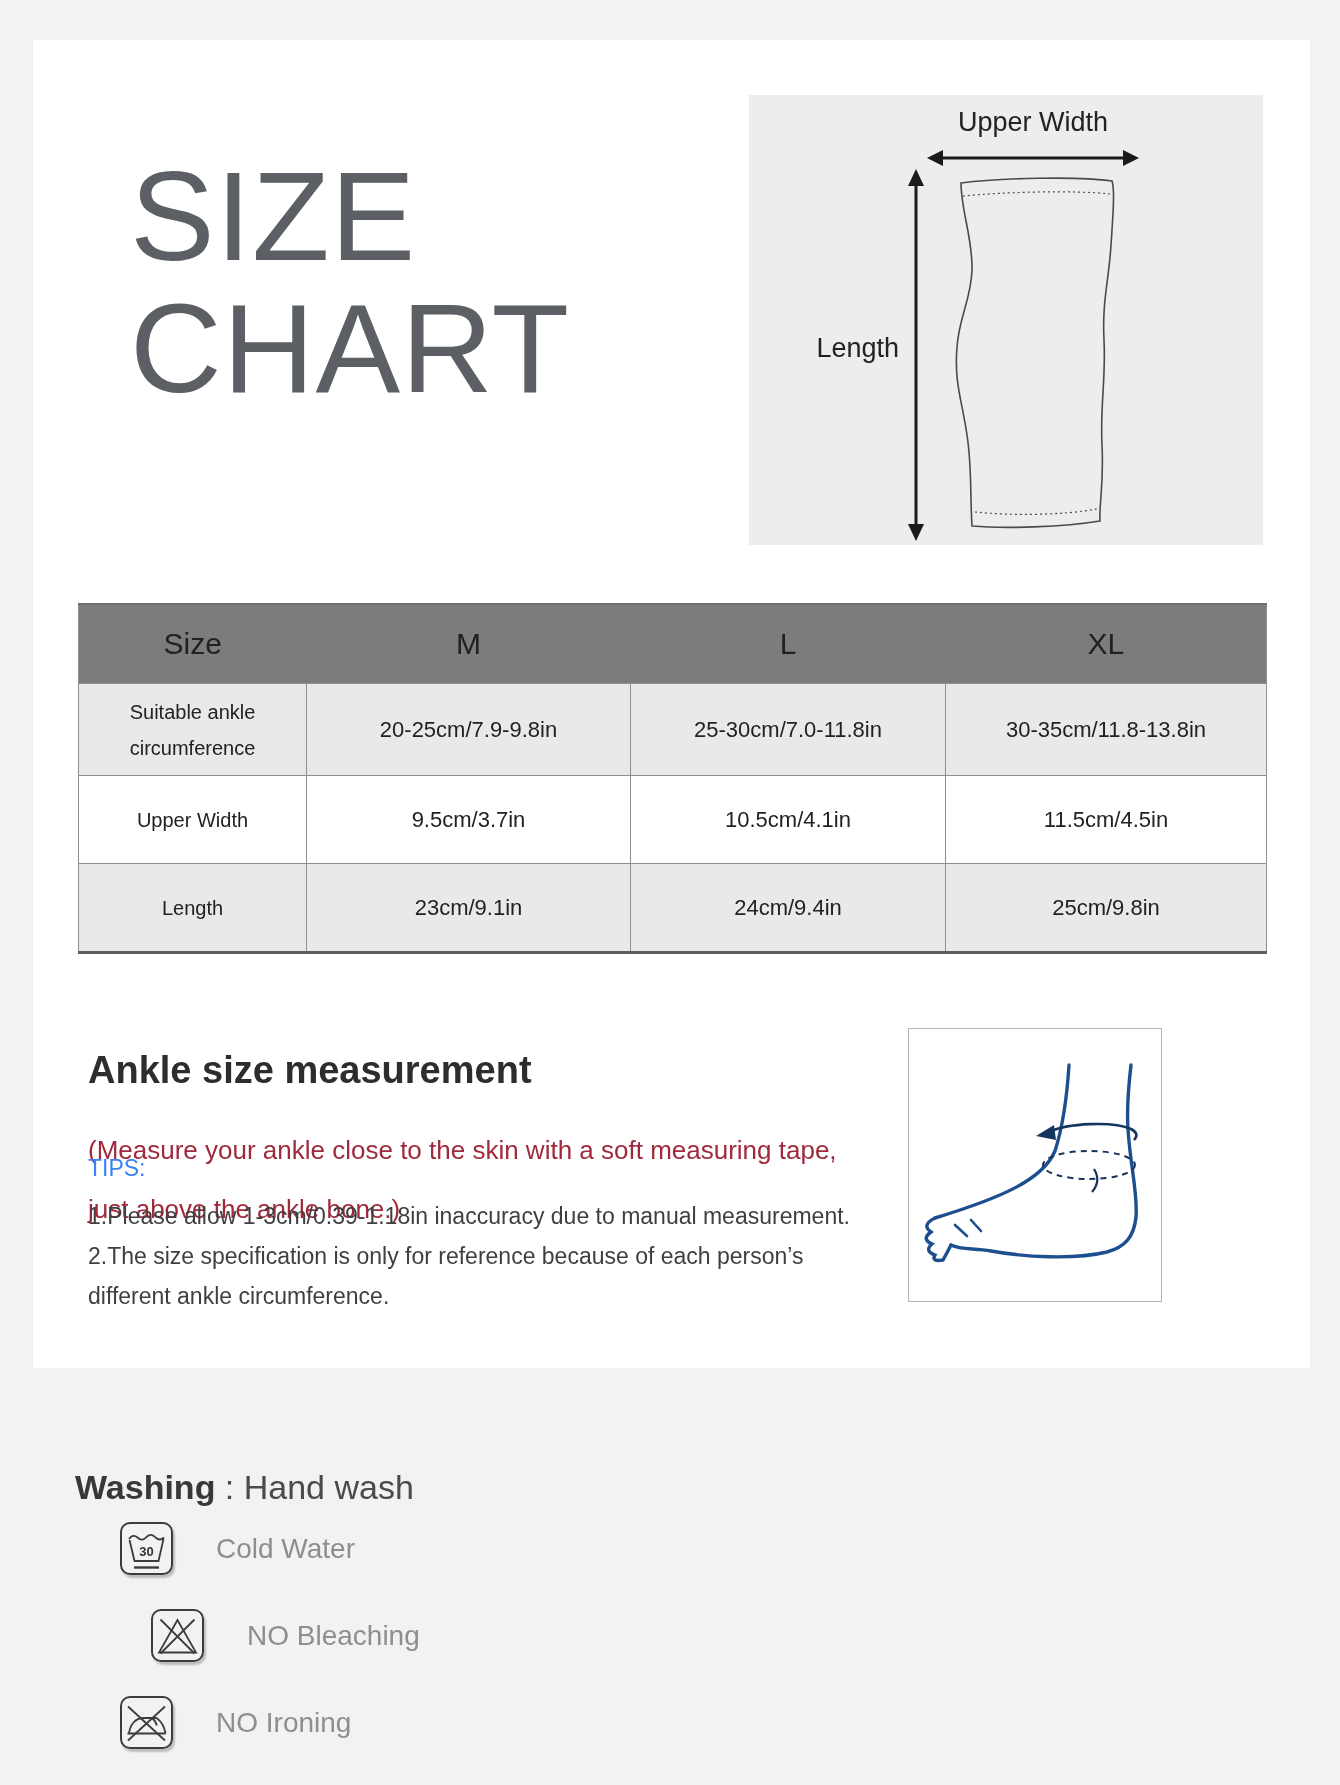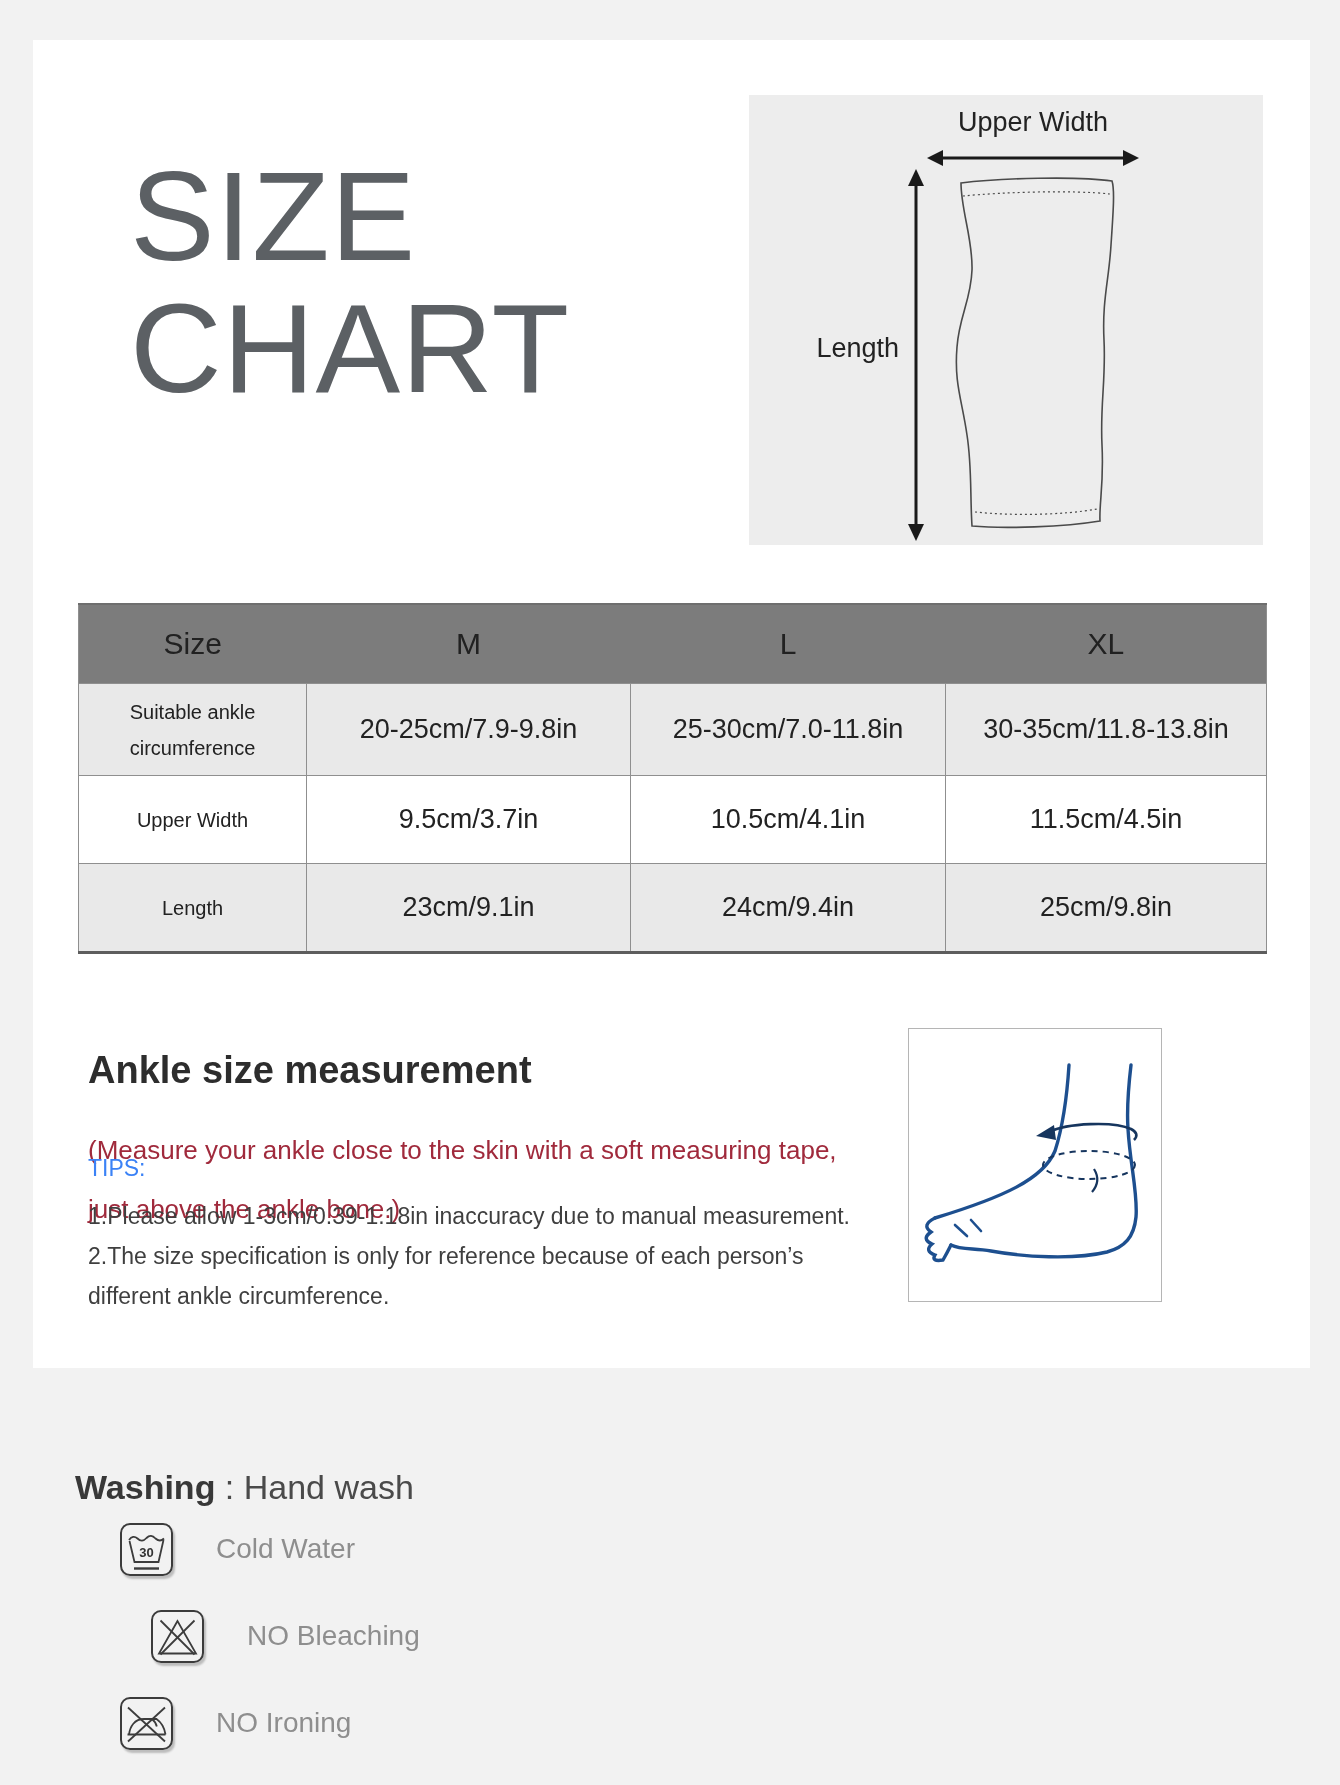--- a/index.html
+++ b/index.html
@@ -43,21 +43,21 @@
     border-left:1.5px solid #8f8f8f;
     border-right:1.5px solid #8f8f8f;
   }
   table.size-table th{
     background:#7c7c7c;color:#212121;font-weight:400;
     font-size:30px;height:76px;border:none;
   }
   table.size-table td{
     border:1.5px solid #8f8f8f;
     text-align:center;vertical-align:middle;
-    font-size:27px;color:#222;
+    font-size:22px;color:#222;
   }
   table.size-table td.rowlabel{font-size:20px;padding:0 8px;line-height:36px;}
   tr.r1 td{height:89px;background:#e9e9e9;}
   tr.r2 td{height:85px;background:#ffffff;}
   tr.r3 td{height:85px;background:#e9e9e9;}
   
   .ankle-heading{
     position:absolute;left:55px;top:1001px;
     font-size:38px;line-height:58px;font-weight:bold;color:#2d2d2d;
   }
@@ -77,21 +77,21 @@
     position:absolute;left:875px;top:988px;width:254px;height:274px;
     background:#ffffff;border:1.5px solid #b5b5b5;box-sizing:border-box;
   }
   
   .washing-heading{
     position:absolute;left:75px;top:1466px;
     font-size:34px;line-height:42px;color:#4a4a4a;
   }
   .washing-heading b{color:#383838;}
   .care-row{
-    position:absolute;left:83px;display:flex;align-items:center;padding-left:37px;
+    position:absolute;left:83px;display:flex;align-items:flex-start;padding-left:37px;
   }
   .care-row.row1{top:1522px;}
   .care-row.row2{top:1609px;margin-left:31px;}
   .care-row.row3{top:1696px;}
   .care-icon{
     width:49px;height:49px;border:2.5px solid #3c3c3c;border-radius:10px;
     box-shadow:2px 3px 2px rgba(0,0,0,0.22);
     background:transparent;position:relative;flex:none;
   }
   .care-label{

